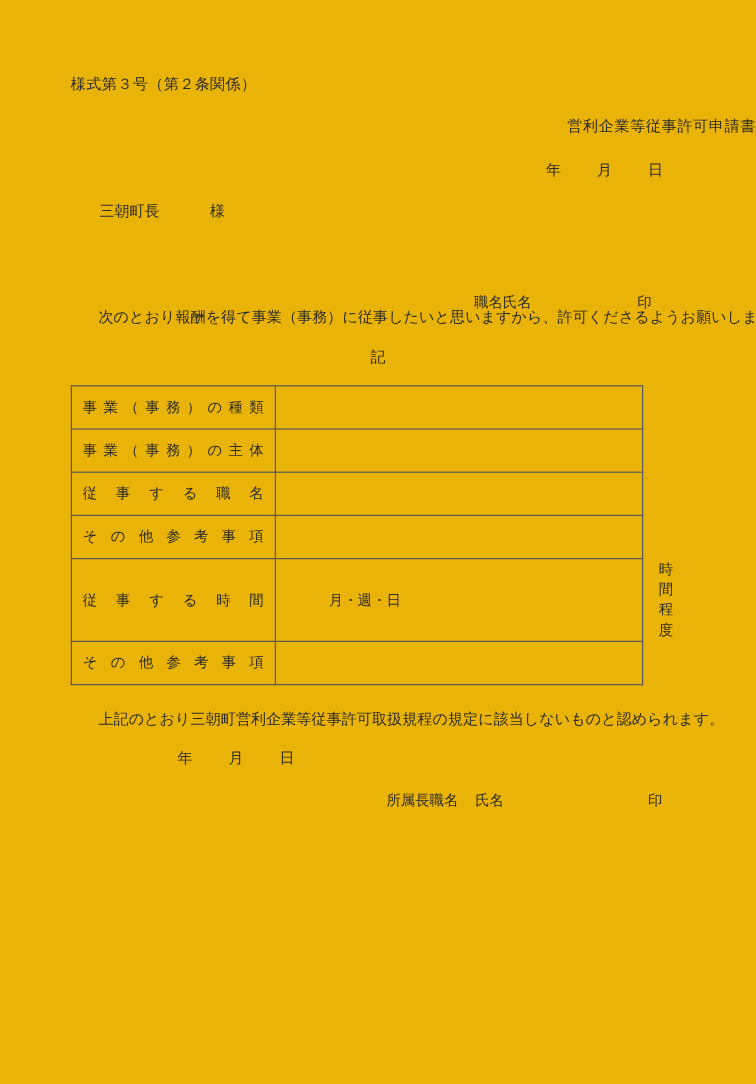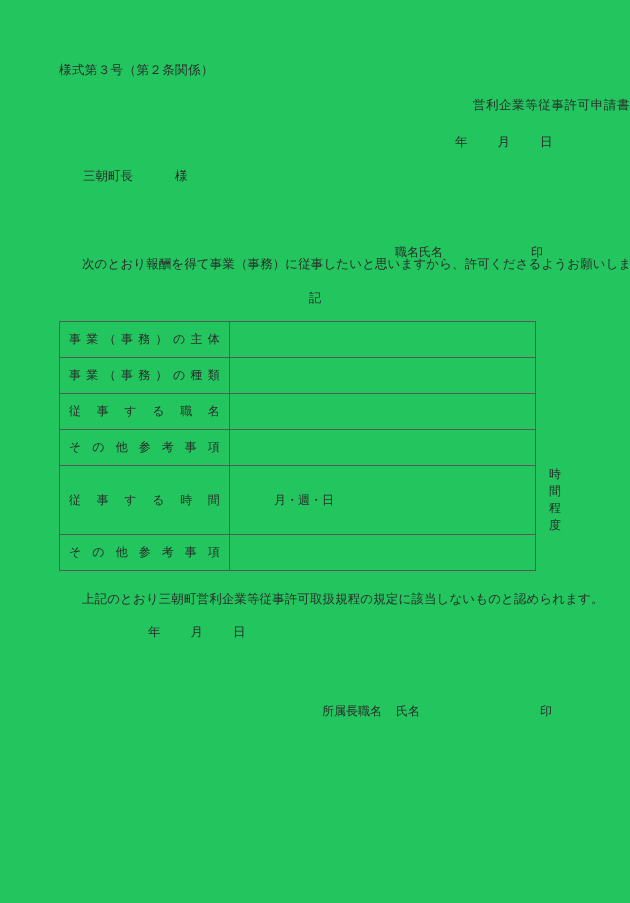--- a/index.html
+++ b/index.html
@@ -11,21 +11,21 @@
     width: 630px;
     height: 903px;
     position: relative;
     font-family: "Liberation Serif", "DejaVu Serif", serif;
     color: #2b2b2b;
     overflow: hidden;
   }
   .page {
     position: absolute;
     inset: 0;
-    background: #22c55e;
+    background: #eab308;
   }
 
   
   .abs { position: absolute; white-space: pre; }
 
   
   .form-no {
     left: 59px;
     top: 62px;
     font-size: 12.5px;
@@ -136,21 +136,21 @@
     letter-spacing: 0.1px;
   }
 
   .supervisor {
     left: 322px;
     top: 659px;
     font-size: 12px;
   }
   .supervisor .t { display: inline-block; }
   .supervisor .n { display: inline-block; }
-  .supervisor .s { display: inline-block; margin-left: 14px; margin-top: 44px; }
+  .supervisor .s { display: inline-block; margin-left: 14px; }
   .supervisor .seal { display: inline-block; margin-left: 120px; }
 </style>
 </head>
 <body>
 
 <div class="page">
 
   <div class="abs form-no">様式第３号（第２条関係）</div>
 
   <div class="abs doc-title">営利企業等従事許可申請書</div>
@@ -163,30 +163,30 @@
     <div class="row2"><span>職名氏名</span><span class="seal">印</span></div>
   </div>
 
   <div class="abs body-para">次のとおり報酬を得て事業（事務）に従事したいと思いますから、許可くださるようお願いします。</div>
 
   <div class="abs ki-marker">記</div>
 
   <table class="form-table">
     <tbody>
       <tr>
+        <td class="label">事業（事務）の種類</td>
+        <td class="value">
+            <div class="value-inner">
+              <span class="value-left"></span>
+              <span class="value-right"></span>
+            </div>
+          </td>
+      </tr>
+      <tr>
         <td class="label">事業（事務）の主体</td>
-        <td class="value">
-            <div class="value-inner">
-              <span class="value-left"></span>
-              <span class="value-right"></span>
-            </div>
-          </td>
-      </tr>
-      <tr>
-        <td class="label">事業（事務）の種類</td>
         <td class="value">
             <div class="value-inner">
               <span class="value-left"></span>
               <span class="value-right"></span>
             </div>
           </td>
       </tr>
       <tr>
         <td class="label">従事する職名</td>
         <td class="value">

